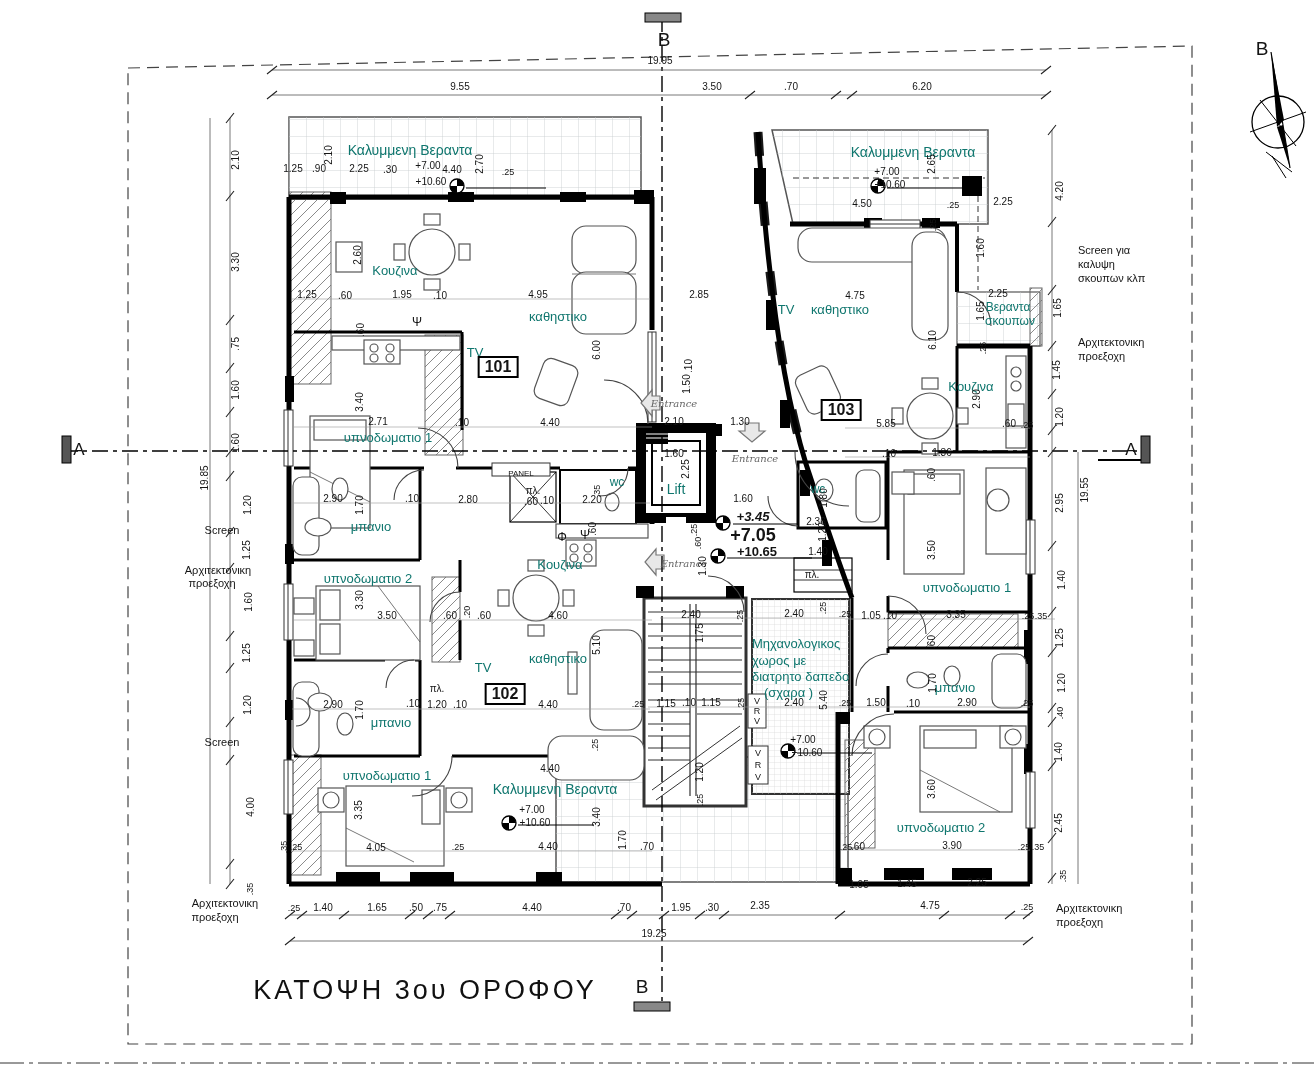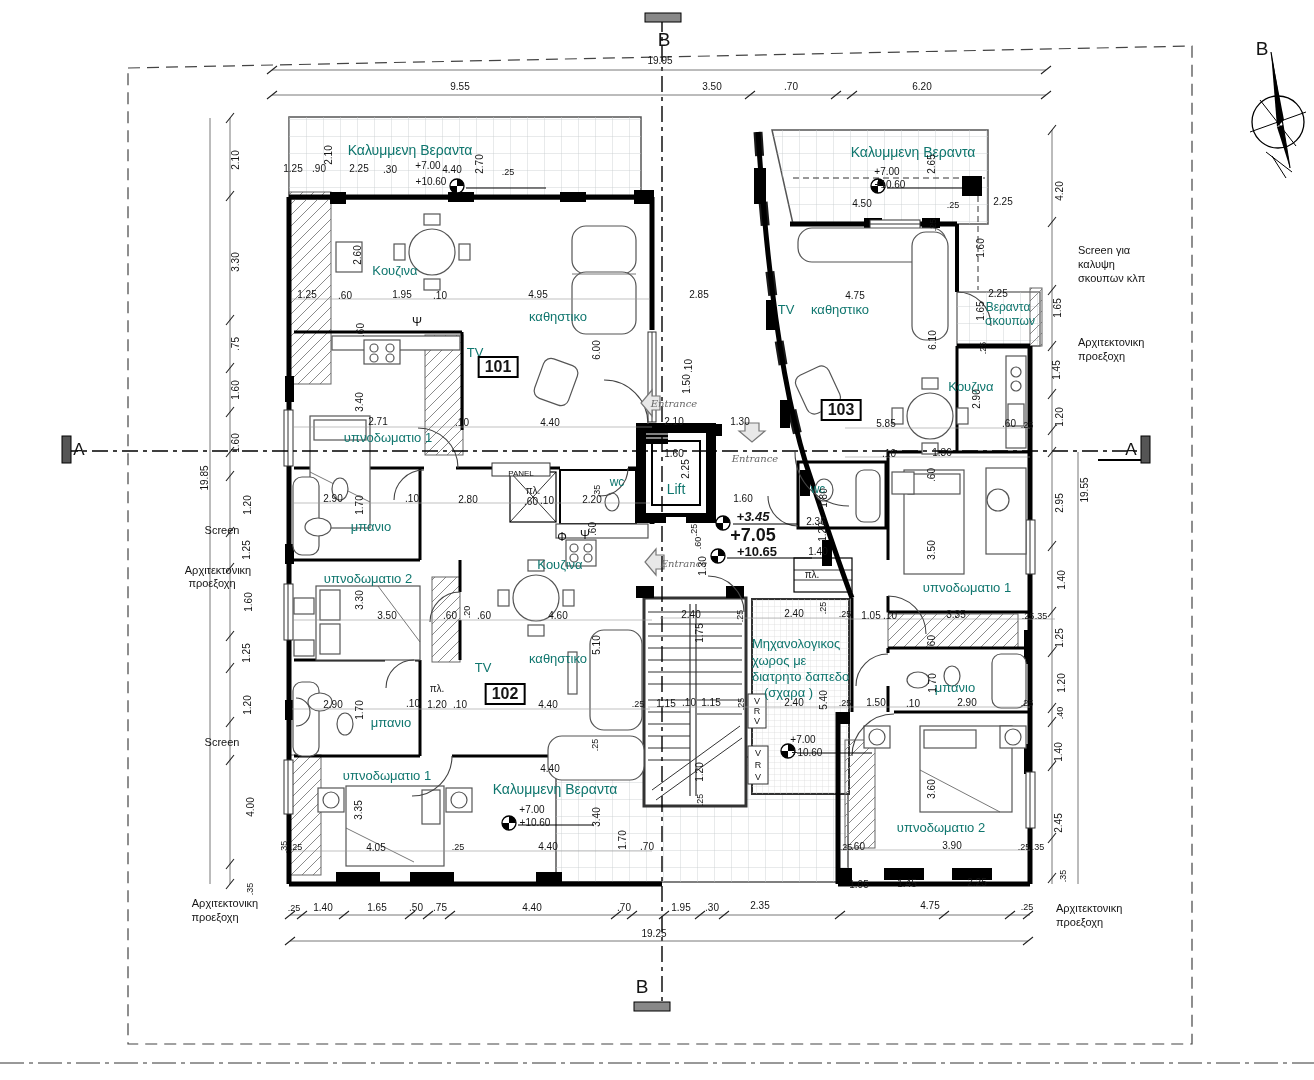--- a/index.html
+++ b/index.html
@@ -434,20 +434,21 @@
     <path d="M226,123 l8,-10 M226,201 l8,-10 M226,325 l8,-10 M226,373 l8,-10 M226,417 l8,-10
              M226,457 l8,-10 M226,481 l8,-10 M226,537 l8,-10 M226,573 l8,-10 M226,641 l8,-10
              M226,673 l8,-10 M226,727 l8,-10 M226,765 l8,-10 M226,869 l8,-10 M226,889 l8,-10"></path>
     <path d="M1048,135 l8,-10 M1048,227 l8,-10 M1048,295 l8,-10 M1048,351 l8,-10 M1048,399 l8,-10
              M1048,435 l8,-10 M1048,457 l8,-10 M1048,551 l8,-10 M1048,617 l8,-10 M1048,657 l8,-10
              M1048,713 l8,-10 M1048,727 l8,-10 M1048,771 l8,-10 M1048,843 l8,-10 M1048,883 l8,-10"></path>
   </g>
 </svg>
 
 <div id="labels">
+      <div class="lbl c-title" style="left: 425px; top: 990px; font-size: 27px;">ΚΑΤΟΨΗ  3ου ΟΡΟΦΟΥ</div>
       <div class="lbl" style="left: 664px; top: 39px; font-size: 19px;">B</div>
       <div class="lbl" style="left: 642px; top: 986px; font-size: 19px;">B</div>
       <div class="lbl" style="left: 1262px; top: 48px; font-size: 19px;">B</div>
       <div class="lbl" style="left: 79px; top: 449px; font-size: 17px;">A</div>
       <div class="lbl" style="left: 1131px; top: 449px; font-size: 17px;">A</div>
       <div class="lbl" style="left: 660px; top: 61px; font-size: 10px;">19.95</div>
       <div class="lbl" style="left: 460px; top: 87px; font-size: 10px;">9.55</div>
       <div class="lbl" style="left: 712px; top: 87px; font-size: 10px;">3.50</div>
       <div class="lbl" style="left: 791px; top: 87px; font-size: 10px;">.70</div>
       <div class="lbl" style="left: 922px; top: 87px; font-size: 10px;">6.20</div>

